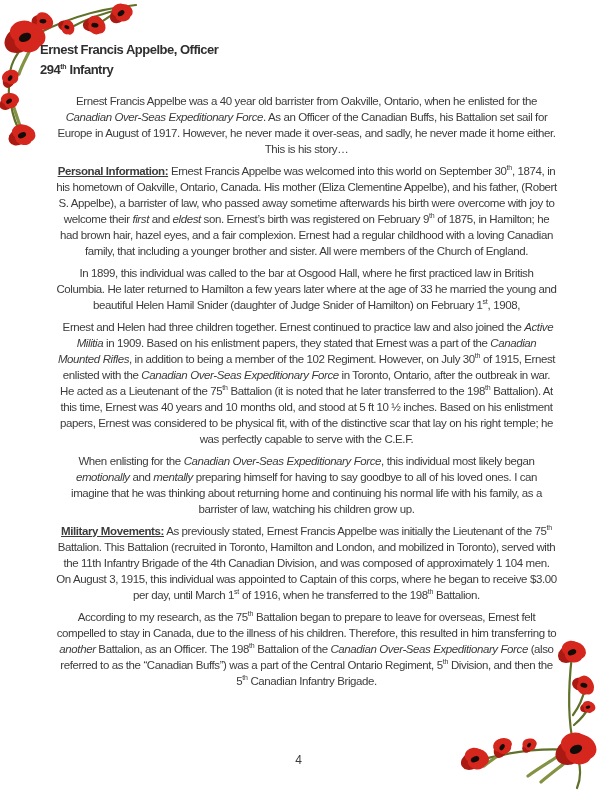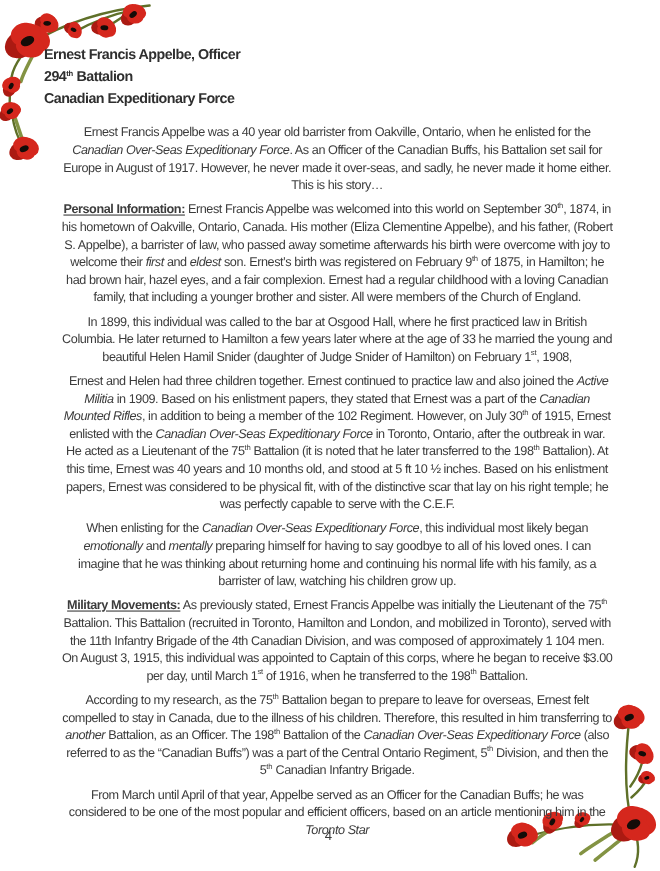--- a/index.html
+++ b/index.html
@@ -102,30 +102,28 @@
     <use href="#poppy" transform="translate(148,110) scale(0.7) rotate(10)"></use>
     <use href="#poppy" transform="translate(89,148) scale(0.75) rotate(-25)"></use>
     <use href="#poppy" transform="translate(62,150) scale(1.0) rotate(-35)"></use>
     <use href="#poppy" transform="translate(35,162) scale(1.3)"></use>
     <use href="#poppy" transform="translate(136,152) scale(1.9)"></use>
   </svg>
 
   <div class="content">
     <div class="doc-title">
       <div><span>Ernest Francis Appelbe, Officer</span></div>
-      <div><span>294</span><span class="sup">th</span><span> Battalion</span></div>
-      <div><span>Canadian Expeditionary Force</span></div>
+      <div><span>294</span><span class="sup">th</span><span> Infantry</span></div>
     </div>
     <div>
       <p class="para"><span>Ernest Francis Appelbe was a 40 year old barrister from Oakville, Ontario, when he enlisted for the </span><span class="i">Canadian Over-Seas Expeditionary Force</span><span>. As an Officer of the Canadian Buffs, his Battalion set sail for Europe in August of 1917. However, he never made it over-seas, and sadly, he never made it home either. This is his story…</span></p>
       <p class="para"><span class="b">Personal Information:</span><span> Ernest Francis Appelbe was welcomed into this world on September 30</span><span class="sup">th</span><span>, 1874, in his hometown of Oakville, Ontario, Canada. His mother (Eliza Clementine Appelbe), and his father, (Robert S. Appelbe), a barrister of law, who passed away sometime afterwards his birth were overcome with joy to welcome their </span><span class="i">first</span><span> and </span><span class="i">eldest</span><span> son. Ernest’s birth was registered on February 9</span><span class="sup">th</span><span> of 1875, in Hamilton; he had brown hair, hazel eyes, and a fair complexion. Ernest had a regular childhood with a loving Canadian family, that including a younger brother and sister. All were members of the Church of England.</span></p>
       <p class="para"><span>In 1899, this individual was called to the bar at Osgood Hall, where he first practiced law in British Columbia. He later returned to Hamilton a few years later where at the age of 33 he married the young and beautiful Helen Hamil Snider (daughter of Judge Snider of Hamilton) on February 1</span><span class="sup">st</span><span>, 1908,</span></p>
       <p class="para"><span>&nbsp;Ernest and Helen had three children together. Ernest continued to practice law and also joined the </span><span class="i">Active Militia</span><span> in 1909.  Based on his enlistment papers, they stated that Ernest was a part of the </span><span class="i">Canadian Mounted Rifles</span><span>, in addition to being a member of the 102 Regiment. However, on July 30</span><span class="sup">th</span><span> of 1915, Ernest enlisted with the </span><span class="i">Canadian Over-Seas Expeditionary Force</span><span> in Toronto, Ontario, after the outbreak in war. He acted as a Lieutenant of the 75</span><span class="sup">th</span><span> Battalion (it is noted that he later transferred to the 198</span><span class="sup">th</span><span> Battalion). At this time, Ernest was 40 years and 10 months old, and stood at 5 ft 10 ½ inches. Based on his enlistment papers, Ernest was considered to be physical fit, with of the distinctive scar that lay on his right temple; he was perfectly capable to serve with the C.E.F.</span></p>
       <p class="para"><span>When enlisting for the </span><span class="i">Canadian Over-Seas Expeditionary Force</span><span>, this individual most likely began </span><span class="i">emotionally</span><span> and </span><span class="i">mentally</span><span> preparing himself for having to say goodbye to all of his loved ones. I can imagine that he was thinking about returning home and continuing his normal life with his family, as a barrister of law, watching his children grow up.</span></p>
       <p class="para"><span class="b">Military Movements:</span><span> As previously stated, Ernest Francis Appelbe was initially the Lieutenant of the 75</span><span class="sup">th</span><span> Battalion. This Battalion (recruited in Toronto, Hamilton and London, and mobilized in Toronto), served with the 11th Infantry Brigade of the 4th Canadian Division, and was composed of approximately 1 104 men. On August 3, 1915, this individual was appointed to Captain of this corps, where he began to receive $3.00 per day, until March 1</span><span class="sup">st</span><span> of 1916, when he transferred to the 198</span><span class="sup">th</span><span> Battalion.</span></p>
       <p class="para"><span>According to my research, as the 75</span><span class="sup">th</span><span> Battalion began to prepare to leave for overseas, Ernest felt compelled to stay in Canada, due to the illness of his children. Therefore, this resulted in him transferring to </span><span class="i">another</span><span> Battalion, as an Officer. The 198</span><span class="sup">th</span><span> Battalion of the </span><span class="i">Canadian Over-Seas Expeditionary Force</span><span> (also referred to as the “Canadian Buffs”) was a part of the Central Ontario Regiment, 5</span><span class="sup">th</span><span> Division, and then the 5</span><span class="sup">th</span><span> Canadian Infantry Brigade.</span></p>
-      <p class="para"><span>From March until April of that year, Appelbe served as an Officer for the Canadian Buffs; he was considered to be one of the most popular and efficient officers, based on an article mentioning him in the </span><span class="i">Toronto Star</span></p>
     </div>
   </div>
 
   <div class="page-number">4</div>
 
 </div>
 
 </body></html>

